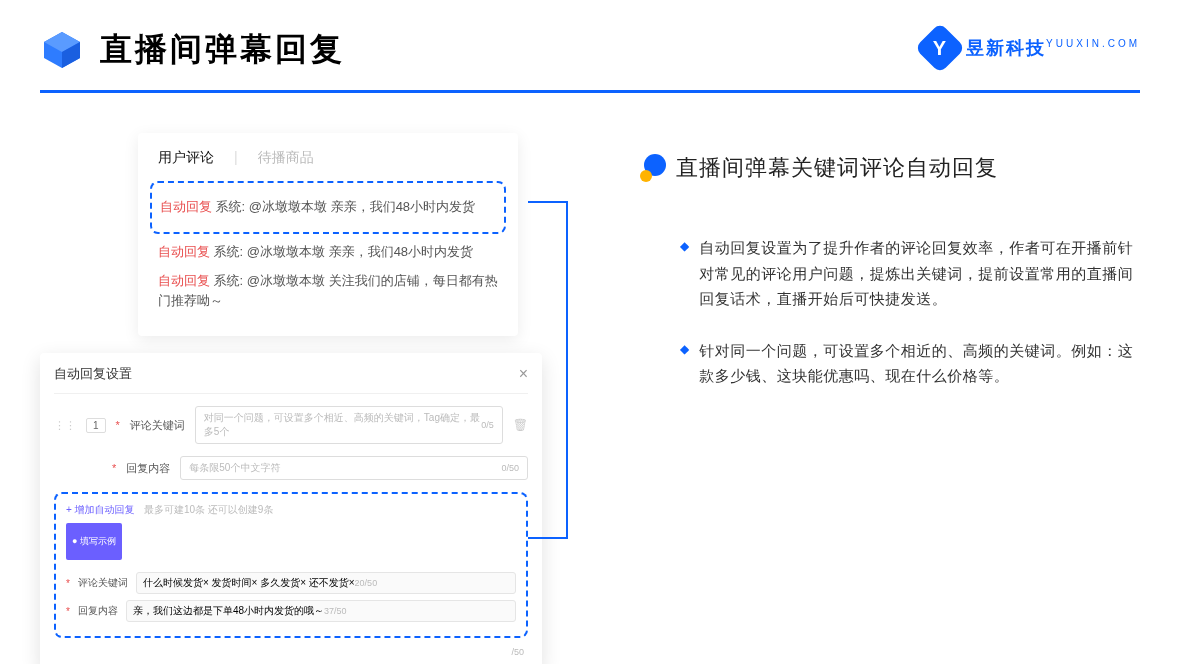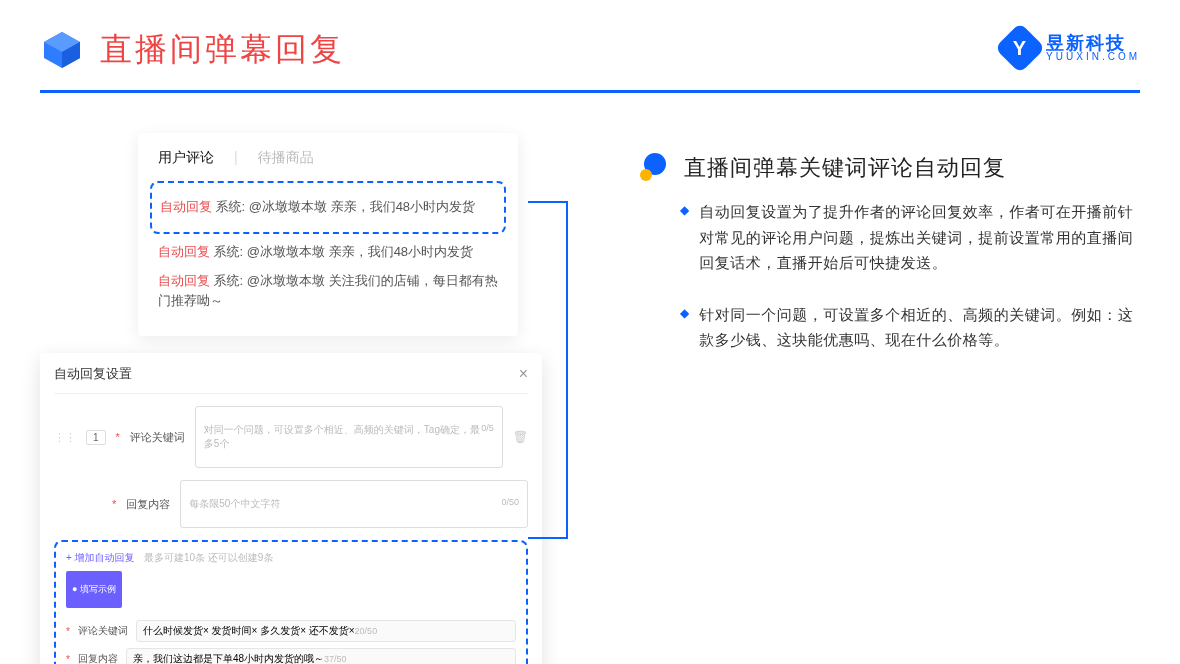--- a/index.html
+++ b/index.html
@@ -1,24 +1,24 @@
 <!DOCTYPE html>
 <html><head>
 <meta charset="utf-8">
 <style>
 *{box-sizing:border-box;margin:0;padding:0;font-family:"Microsoft YaHei","PingFang SC",sans-serif}
 body{width:1180px;height:664px;background:#fff;position:relative;overflow:hidden}
 .header{display:flex;align-items:center;padding:28px 40px 18px 40px;position:relative}
 .header-icon{width:44px;height:44px;margin-right:16px;position:relative}
 .header-icon svg{width:100%;height:100%}
-.header-title{font-size:32px;color:#ef4444;letter-spacing:3px;font-weight:400}
+.header-title{font-size:32px;color:#000000;letter-spacing:3px;font-weight:700}
 .header-logo{position:absolute;right:40px;top:30px;display:flex;align-items:center;gap:8px}
 .header-logo-icon{width:36px;height:36px;background:#0c62ff;border-radius:8px;transform:rotate(45deg);display:flex;align-items:center;justify-content:center}
 .header-logo-icon span{transform:rotate(-45deg);color:#fff;font-size:20px;font-weight:bold}
-.header-logo-text{display:flex;flex-direction:column;line-height:1}
+.header-logo-text{display:flex;flex-direction:row;line-height:1}
 .header-logo-cn{color:#0c62ff;font-size:18px;font-weight:bold;letter-spacing:2px}
 .header-logo-en{color:#0c62ff;font-size:10px;letter-spacing:3px}
 .header-rule{height:3px;background:#0c62ff;margin:0 40px}
 .content{display:flex;padding:40px 40px 0 40px;gap:40px}
 .left{width:560px;position:relative}
 .card-comments{position:absolute;top:0;left:98px;width:380px;background:#fff;box-shadow:0 4px 16px rgba(0,0,0,.08);border-radius:4px;padding:16px 20px;z-index:1}
 .tabs{display:flex;gap:20px;font-size:14px;margin-bottom:14px}
 .tab-active{color:#111;font-weight:normal}
 .tab-inactive{color:#bbb}
 .tab-sep{color:#ddd}
@@ -27,36 +27,36 @@
 .highlight-box{border:2px dashed #0c62ff;border-radius:8px;padding:6px 8px;margin:6px -8px}
 .card-settings{position:absolute;top:220px;left:0;width:502px;background:#fff;box-shadow:0 6px 20px rgba(0,0,0,.12);border-radius:4px;padding:12px 14px;z-index:2;font-size:12px}
 .settings-header{display:flex;justify-content:space-between;align-items:flex-start;padding-bottom:10px;border-bottom:1px solid #f0f0f0}
 .settings-title{font-size:13px;color:#333}
 .close-x{color:#999;font-size:16px;cursor:pointer}
 .settings-row{display:flex;align-items:center;gap:10px;margin:12px 0;font-size:11px}
 .drag-handle{color:#ccc;font-size:11px}
 .row-num{border:1px solid #ddd;padding:1px 6px;border-radius:2px;font-size:10px;color:#666}
 .red-star{color:#e94f4f}
 .row-label{color:#555;white-space:nowrap}
-.row-input{flex:1;border:1px solid #ddd;border-radius:3px;padding:16px 8px;color:#bbb;font-size:10px;display:flex;justify-content:space-between;align-items:flex-start}
+.row-input{flex:1;border:1px solid #ddd;border-radius:3px;padding:4px 8px;color:#bbb;font-size:10px;display:flex;justify-content:space-between;align-items:center}
 .cnt{color:#bbb;font-size:9px}
 .trash{color:#ccc;font-size:12px}
 .example-box{border:2px dashed #0c62ff;border-radius:8px;padding:8px 10px;margin-top:10px}
 .add-link{color:#6b5fff;font-size:10px}
 .add-link-hint{color:#bbb;font-size:10px;margin-left:6px}
 .example-badge{display:inline-block;background:#6b5fff;color:#fff;font-size:9px;padding:12px 6px;border-radius:2px;margin:6px 0}
 .ex-row{display:flex;align-items:center;gap:8px;font-size:10px;margin:6px 0}
 .ex-input{flex:1;border:1px solid #e5e5e5;border-radius:3px;padding:3px 6px;display:flex;align-items:center;background:#fafafa}
 .ex-tags{display:flex;gap:4px;flex-wrap:wrap}
 .connector{position:absolute;top:68px;left:488px;width:40px;height:338px;z-index:3}
 .connector-h1{position:absolute;top:0;left:0;width:40px;height:2px;background:#0c62ff}
 .connector-v{position:absolute;top:0;left:38px;width:2px;height:338px;background:#0c62ff}
 .connector-h2{position:absolute;top:336px;left:0;width:40px;height:2px;background:#0c62ff}
 .right{flex:1;padding-top:20px}
-.right-heading{display:flex;gap:16px;margin-bottom:16px}
+.right-heading{display:flex;align-items:center;gap:8px;margin-bottom:52px}
 .right-heading-icon{width:28px;height:28px;position:relative}
 .right-heading-icon .c1{position:absolute;width:22px;height:22px;background:#0c62ff;border-radius:50%;top:0;left:4px}
 .right-heading-icon .c2{position:absolute;width:12px;height:12px;background:#ffb300;border-radius:50%;bottom:0;left:0}
 .right-heading-text{font-size:22px;color:#222;letter-spacing:1px}
 .bullet{display:flex;gap:10px;margin-bottom:26px;padding-left:40px}
 .bullet-icon{color:#0c62ff;font-size:12px;margin-top:4px;flex-shrink:0}
 .bullet-text{font-size:15px;color:#333;line-height:1.7;letter-spacing:.5px}
 </style>
 </head>
 <body>

